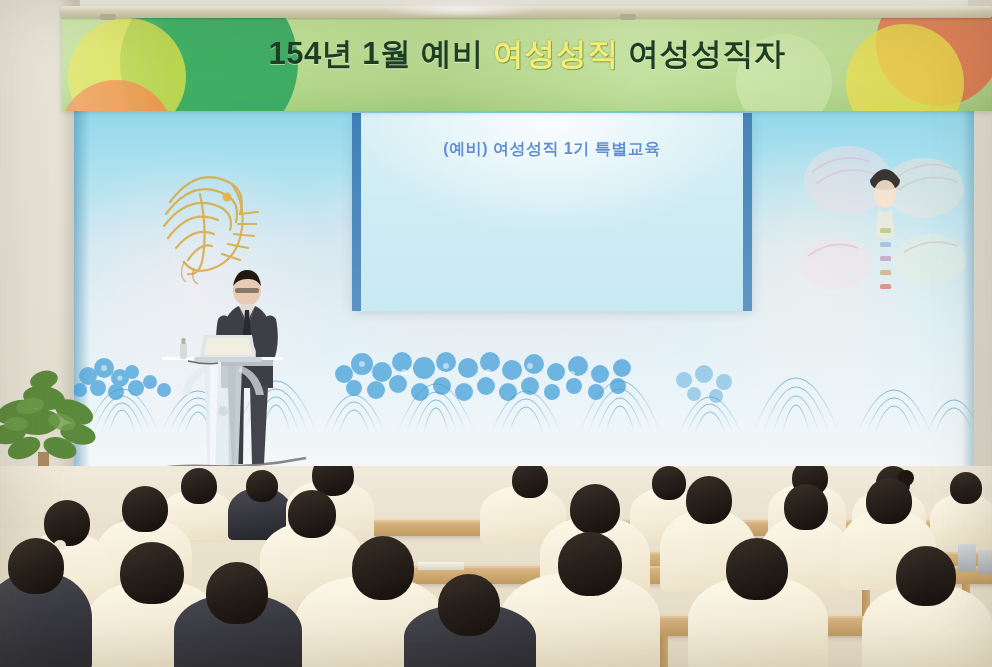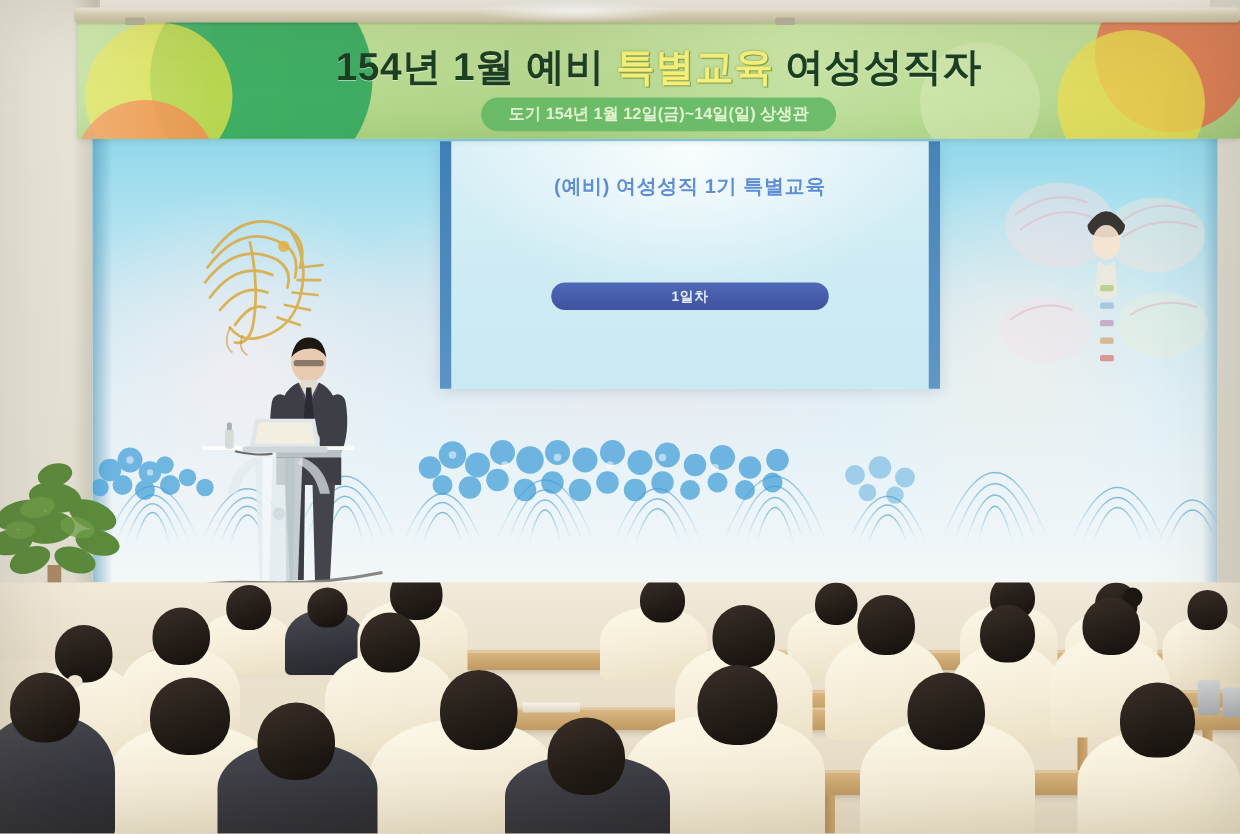--- a/index.html
+++ b/index.html
@@ -480,42 +480,40 @@
       <rect x="80" y="152" width="11" height="5" rx="1.5" fill="#dd8c8c" opacity=".9"></rect>
     </g>
   </svg>
 
   <div class="slide">
     <div class="slide-bar-left"></div>
     <div class="slide-bar-right"></div>
     <div class="slide-glow"></div>
 
     <div class="slide-kicker">(예비) 여성성직 1기 특별교육</div>
-    <div class="slide-pill">1일차</div>
 
   </div>
 
   <div class="banner-rod"></div>
   <div class="banner-rod-glint"></div>
   <div class="banner-clip" style="left:100px"></div>
   <div class="banner-clip" style="left:620px"></div>
 
   <div class="banner">
     <div class="banner-circle bc-green"></div>
     <div class="banner-circle bc-yellow"></div>
     <div class="banner-circle bc-orange"></div>
     <div class="banner-circle bc-orange2"></div>
     <div class="banner-circle bc-yellow2"></div>
     <div class="banner-circle bc-soft"></div>
     <div class="banner-fold"></div>
 
     <div class="banner-title">
-      <span>154년 1월 예비 </span><span class="hl">특별교육</span><span> 여성성직자</span>
+      <span>154년 1월 예비 </span><span class="hl">여성성직</span><span> 여성성직자</span>
     </div>
-    <div class="banner-sub">도기 154년 1월 12일(금)~14일(일) 상생관</div>
   </div>
 
   <svg class="speaker" viewBox="0 0 70 200">
 
     <ellipse cx="35" cy="22" rx="14" ry="16" fill="#e8cbb0"></ellipse>
     <path d="M21 18 Q 24 2 35 2 Q 47 2 49 18 Q 44 10 35 11 Q 26 11 21 18 Z" fill="#1e1813"></path>
     <rect x="23" y="20" width="24" height="5" rx="2" fill="#3a3430" opacity=".55"></rect>
 
     <path d="M29 36 L 41 36 L 44 48 L 26 48 Z" fill="#e3dcd2"></path>
 

